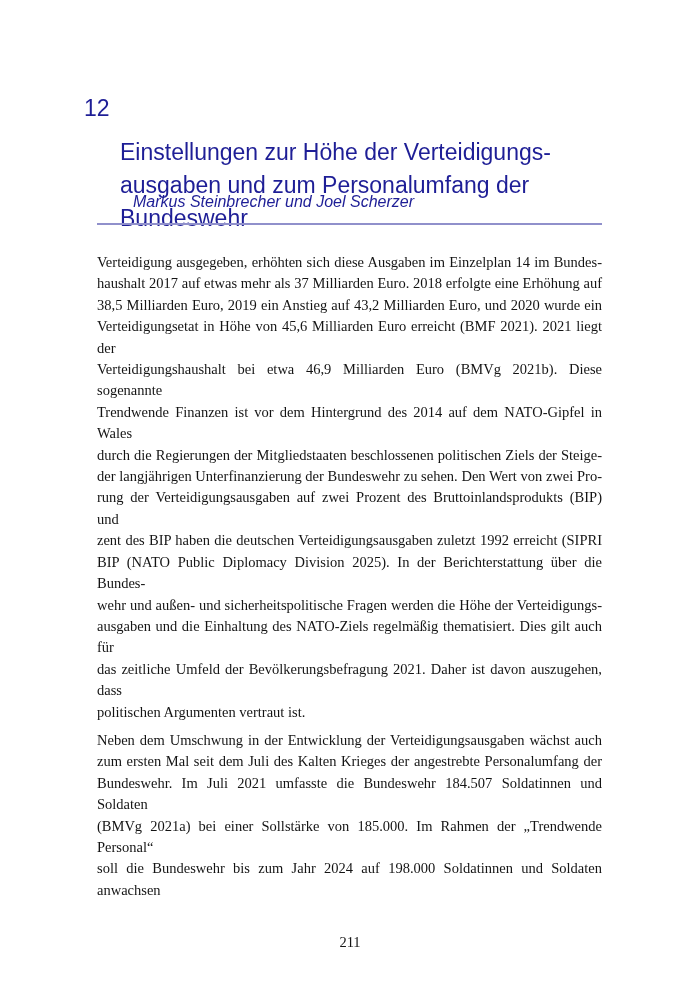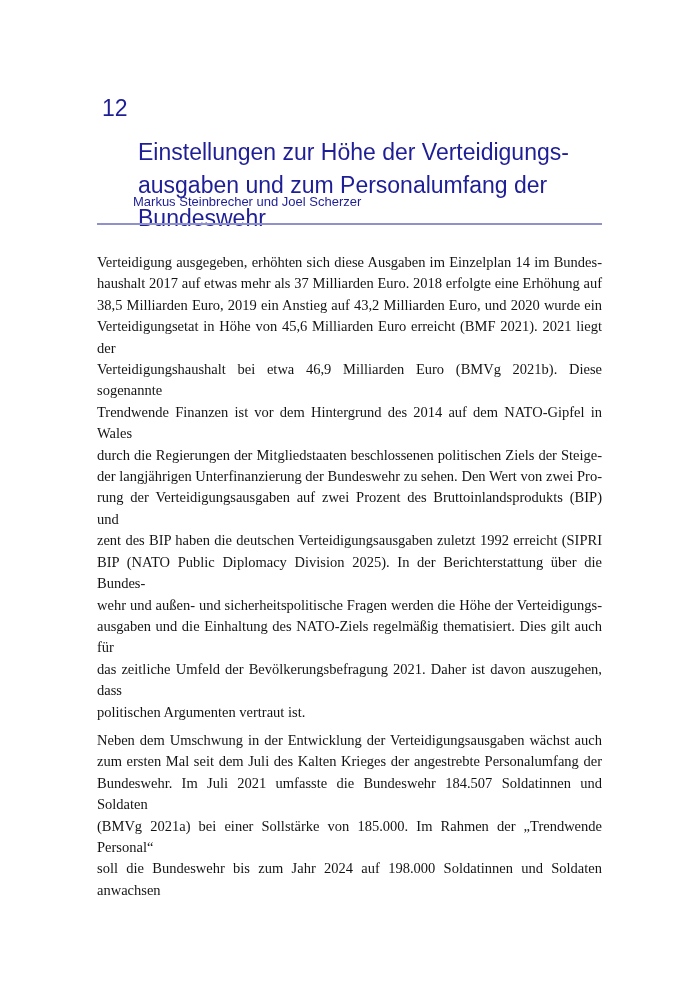--- a/index.html
+++ b/index.html
@@ -7,40 +7,41 @@
     position: relative;
     width: 700px;
     height: 990px;
     background: #ffffff;
     overflow: hidden;
     font-family: "Liberation Serif", serif;
     color: var(--body, #141414);
   }
   .title-block {
     position: absolute;
-    left: 102px;
+    left: 84px;
     top: 92px;
     right: 70px;
     display: flex;
     align-items: flex-start;
     color: var(--heading, #1e1e96);
     font-family: "Liberation Sans", sans-serif;
     font-size: 23px;
     line-height: 33px;
     font-weight: 400;
   }
   .chapter-num { width: 36px; flex: 0 0 36px; }
   .chapter-title { flex: 1; margin-top: 44px; }
   .authors {
     position: absolute;
     left: 133px;
     top: 193px;
     color: var(--heading, #1e1e96);
     font-family: "Liberation Sans", sans-serif;
-    font-size: 13px;
+    font-style: italic;
+    font-size: 16px;
     line-height: 18px;
   }
   .rule {
     position: absolute;
     left: 97px;
     top: 223px;
     width: 505px;
     height: 2px;
     background: var(--rule, #9090cb);
   }
@@ -107,14 +108,15 @@
       </div>
       <div class="para">
         <div class="line">Neben dem Umschwung in der Entwicklung der Verteidigungsausgaben wächst auch</div>
         <div class="line">zum ersten Mal seit dem Juli des Kalten Krieges der angestrebte Personalumfang der</div>
         <div class="line">Bundeswehr. Im Juli 2021 umfasste die Bundeswehr 184.507 Soldatinnen und Soldaten</div>
         <div class="line">(BMVg 2021a) bei einer Sollstärke von 185.000. Im Rahmen der „Trendwende Personal“</div>
         <div class="line">soll die Bundeswehr bis zum Jahr 2024 auf 198.000 Soldatinnen und Soldaten anwachsen</div>
       </div>
     </div>
 
+  <div class="page-number">211</div>
 
 </div>
 
 </body></html>

